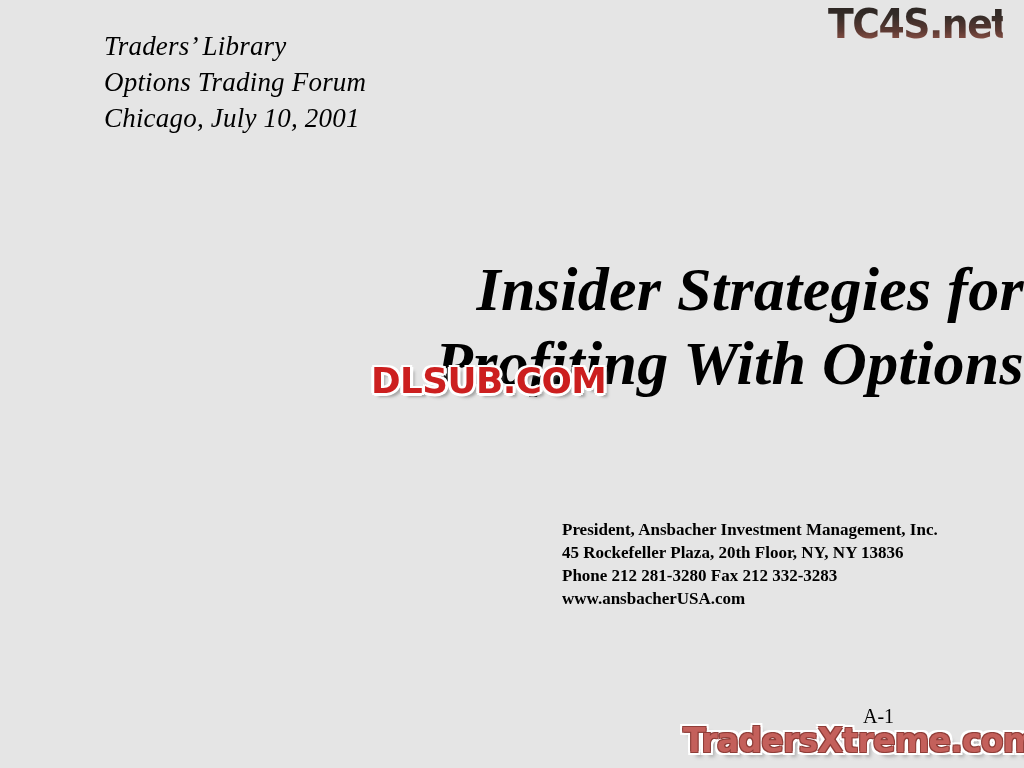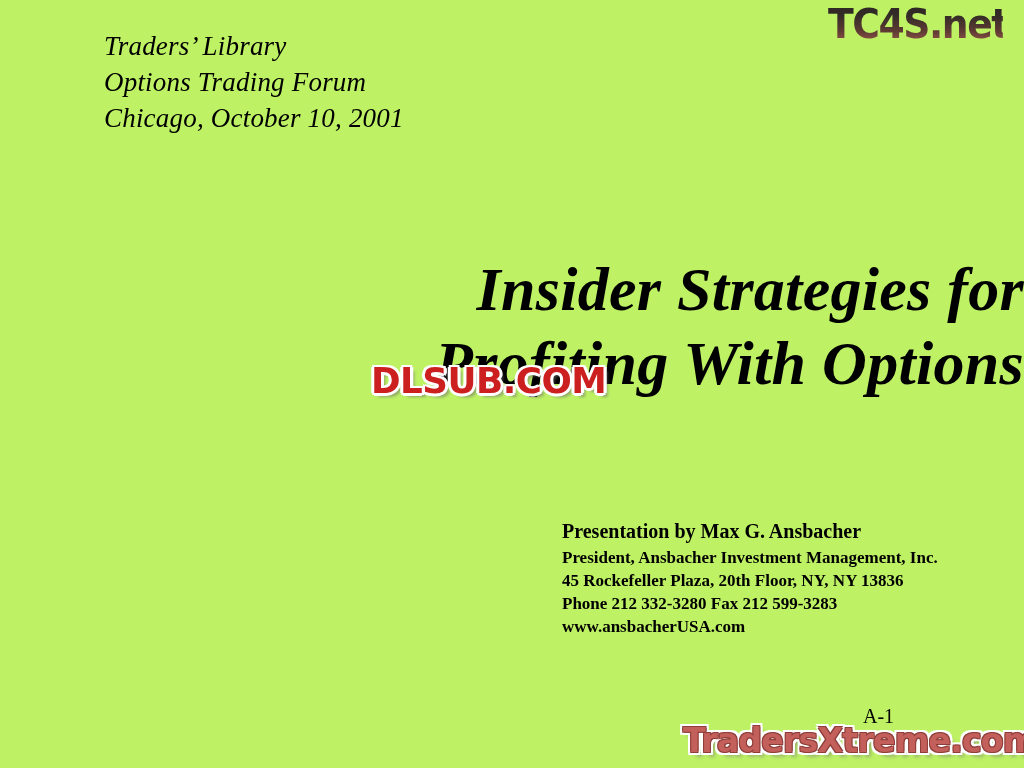--- a/index.html
+++ b/index.html
@@ -13,21 +13,21 @@
     height: 768px;
     overflow: hidden;
     font-family: "Liberation Serif", "DejaVu Serif", serif;
     color: #000000;
   }
 
   #slide {
     position: relative;
     width: 1024px;
     height: 768px;
-    background: #bef264;
+    background: #e5e5e5;
   }
 
   
   #header-block {
     position: absolute;
     left: 104px;
     top: 33px;
     line-height: 1.0;
   }
   .hdr-line {
@@ -168,41 +168,40 @@
   }
 </style>
 </head>
 <body>
 
 <div id="slide">
 
   <div id="header-block">
     <div class="hdr-line">Traders’ Library</div>
     <div class="hdr-line bold">Options Trading Forum</div>
-    <div class="hdr-line">Chicago,  October 10, 2001</div>
+    <div class="hdr-line">Chicago,  July 10, 2001</div>
   </div>
 
   <div id="tc4s-logo">
     <div id="tc4s-text">TC4S.net</div>
   </div>
 
   <div id="title-block">
     <div class="title-line">Insider Strategies for</div>
     <div class="title-line">Profiting With Options</div>
   </div>
 
   <div id="dlsub-watermark">
     <div id="dlsub-text">DLSUB.COM</div>
   </div>
 
   <div id="presenter-block">
-    <div id="presenter-name">Presentation by Max G. Ansbacher</div>
     <div class="contact-line">President, Ansbacher Investment Management, Inc.</div>
     <div class="contact-line">45 Rockefeller Plaza, 20th Floor, NY, NY 13836</div>
-    <div class="contact-line">Phone 212 332-3280 Fax 212 599-3283</div>
+    <div class="contact-line">Phone 212 281-3280 Fax 212 332-3283</div>
     <div class="contact-line">www.ansbacherUSA.com</div>
   </div>
 
   <div id="slide-number">A-1</div>
 
   <div id="tx-logo">
     <div id="tx-text">TradersXtreme.com</div>
   </div>
 
 </div>

